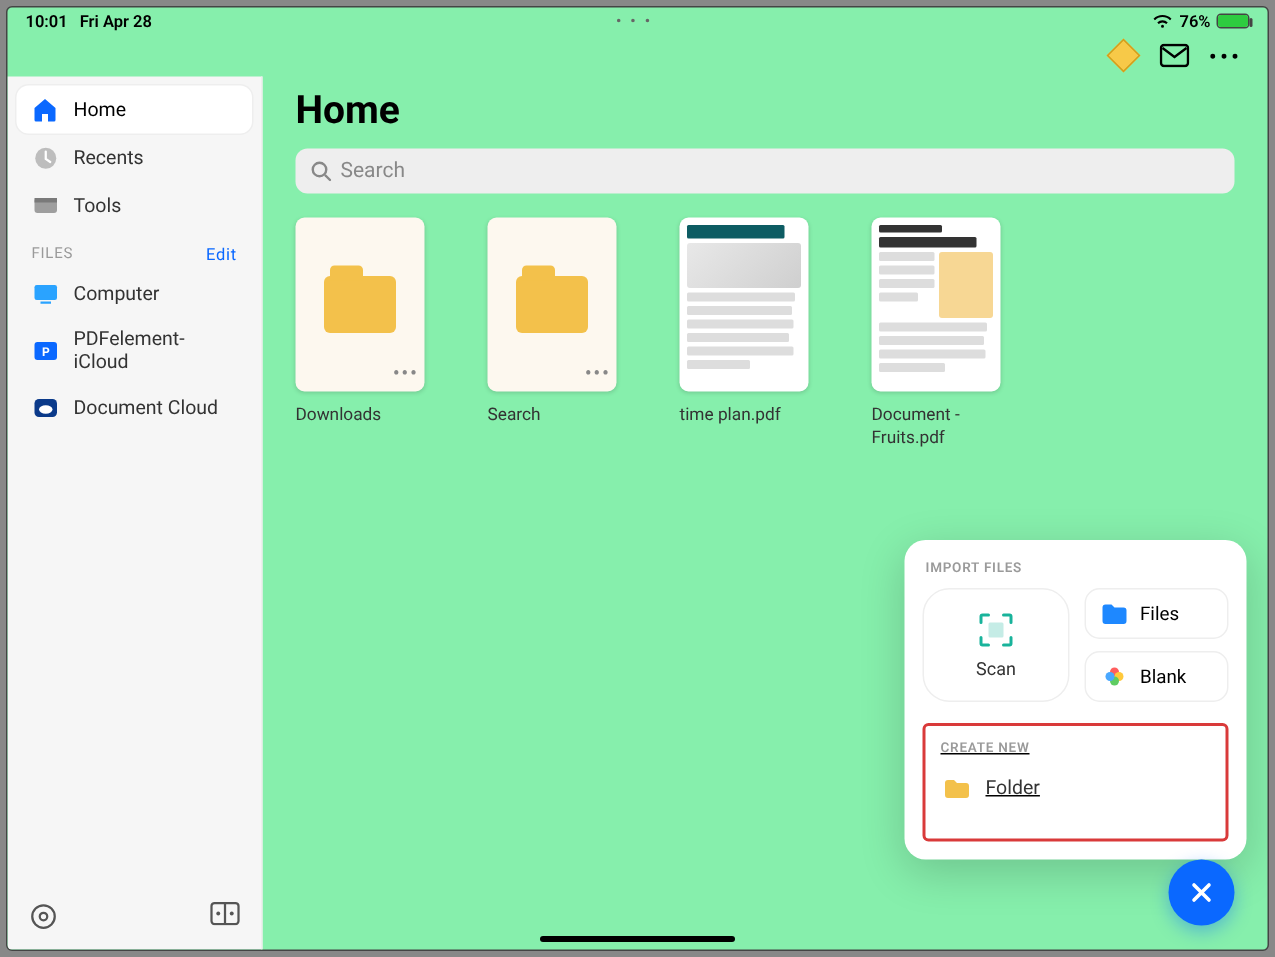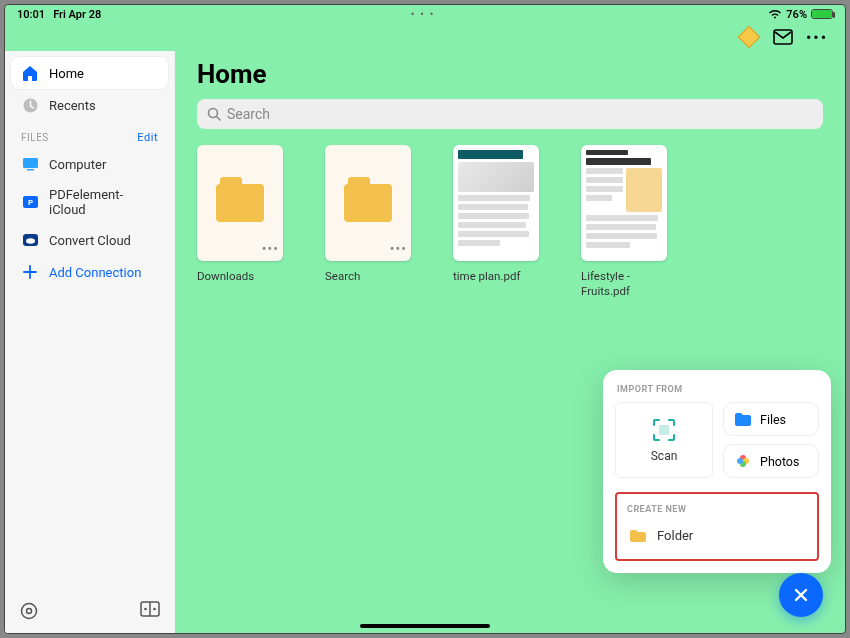--- a/index.html
+++ b/index.html
@@ -44,25 +44,25 @@
   .folder-ic { width:48px; height:38px; background:#f3c14b; border-radius:4px; position:relative;}
   .folder-ic::before{ content:""; position:absolute; top:-7px; left:4px; width:22px; height:10px; background:#f3c14b; border-radius:3px 3px 0 0;}
   
   .doc-thumb { display:flex; flex-direction:column; padding:5px; gap:3px;}
   .doc-thumb .bar{ height:6px; background:#ddd; border-radius:1px;}
   .doc-thumb .hero{ height:30px; border-radius:2px;}
   
   .popup { position:absolute; right:14px; bottom:60px; width:228px; background:#fff; border-radius:14px; box-shadow:0 8px 30px rgba(0,0,0,.18); padding:14px 12px 12px 12px;}
   .popup h5 { font-size:9px; letter-spacing:.5px; color:#9a9a9a; font-weight:600; margin-bottom:8px; margin-left:2px;}
   .popup-row { display:flex; gap:10px;}
-  .popup-tile { flex:1; border:1px solid #eee; border-radius:6px; display:flex; flex-direction:column; align-items:center; justify-content:center; gap:6px; cursor:pointer; font-size:12px; color:#333;}
+  .popup-tile { flex:1; border:1px solid #eee; border-radius:18px; display:flex; flex-direction:column; align-items:center; justify-content:center; gap:6px; cursor:pointer; font-size:12px; color:#333;}
   .scan-tile { height:76px; }
   .files-col { display:flex; flex-direction:column; gap:8px; flex:1;}
   .mini-tile { border:1px solid #eee; border-radius:10px; height:34px; display:flex; align-items:center; gap:8px; padding:0 10px; cursor:pointer; font-size:12.5px;}
-  .create-box { border:2px solid #d93a3a; border-radius:4px; padding:10px 8px 8px 8px; margin-top:14px;}
+  .create-box { border:2px solid #d93a3a; border-radius:4px; padding:10px 8px 18px 8px; margin-top:14px;text-decoration:underline;}
   .create-item { display:flex; align-items:center; gap:10px; padding:8px 4px; font-size:13px; color:#333; cursor:pointer;}
   
   .fab { position:absolute; right:22px; bottom:16px; width:44px; height:44px; border-radius:50%; background:#0a68ff; display:flex; align-items:center; justify-content:center; color:#fff; box-shadow:0 4px 12px rgba(10,104,255,.4); cursor:pointer;}
   
   .home-ind { position:absolute; bottom:5px; left:50%; transform:translateX(-50%); width:130px; height:4px; background:#000; border-radius:3px;}
   svg { display:block; }
 </style>
 </head>
 <body>
 
@@ -116,20 +116,29 @@
       <div class="nav-item">
         <span class="nav-icon">
           <svg width="17" height="17" viewBox="0 0 17 17">
               <circle cx="8.5" cy="8.5" r="7" fill="#bdbdbd"></circle>
               <path d="M8.5 4v5l3 2" stroke="#fff" stroke-width="1.5" fill="none" stroke-linecap="round"></path>
             </svg>
         </span>
         <span>Recents</span>
       </div>
 
+      <div class="nav-item">
+        <span class="nav-icon">
+          <svg width="17" height="14" viewBox="0 0 17 14">
+              <rect x="1" y="2" width="15" height="10" rx="2" fill="#9e9e9e"></rect>
+              <rect x="1" y="2" width="15" height="3" fill="#7a7a7a"></rect>
+            </svg>
+        </span>
+        <span>Tools</span>
+      </div>
 
       <div class="section-head">
         <span class="lbl">FILES</span>
         <span class="act">Edit</span>
       </div>
 
       <div class="nav-item">
         <span class="nav-icon">
           <svg width="17" height="14" viewBox="0 0 17 14">
               <rect x="1" y="1" width="15" height="10" rx="1.5" fill="#2aa3ff"></rect>
@@ -150,32 +159,24 @@
       </div>
 
 
       <div class="nav-item">
         <span class="nav-icon">
           <svg width="17" height="14" viewBox="0 0 17 14">
               <rect x="1" y="1" width="15" height="12" rx="3" fill="#0b3a8a"></rect>
               <ellipse cx="8.5" cy="8" rx="4.5" ry="2.8" fill="#fff"></ellipse>
             </svg>
         </span>
-        <span>Convert Cloud</span>
-      </div>
-
-
-      <div class="nav-item" style="color:#0a68ff;">
-        <span class="nav-icon">
-          <svg width="16" height="16" viewBox="0 0 16 16">
-              <path d="M8 2v12M2 8h12" stroke="#0a68ff" stroke-width="1.8" stroke-linecap="round"></path>
-            </svg>
-        </span>
-        <span>Add Connection</span>
-      </div>
+        <span>Document Cloud</span>
+      </div>
+
+
 
       <div class="sidebar-bottom">
         <span class="ic">
           <svg width="20" height="20" viewBox="0 0 20 20">
               <circle cx="10" cy="10" r="7.5" fill="none" stroke="#555" stroke-width="1.5"></circle>
               <circle cx="10" cy="10" r="2.5" fill="none" stroke="#555" stroke-width="1.5"></circle>
             </svg>
         </span>
         <span class="ic">
           <svg width="20" height="16" viewBox="0 0 20 16">
@@ -249,29 +250,29 @@
                     <div class="bar" style="width:70%"></div>
                   </div>
                 <div class="hero" style="flex:1;height:44px;background:#f7d794;"></div>
               </div>
               <div class="bar" style="width:95%"></div>
                 <div class="bar" style="width:92%"></div>
               <div class="bar" style="width:94%"></div>
                 <div class="bar" style="width:58%"></div>
             </div>
           </div>
-          <div class="card-label">Lifestyle - Fruits.pdf</div>
+          <div class="card-label">Document - Fruits.pdf</div>
         </div>
 
       </div>
     </div>
   </div>
 
   <div class="popup">
-    <h5>IMPORT FROM</h5>
+    <h5>IMPORT FILES</h5>
     <div class="popup-row">
       <div class="popup-tile scan-tile">
         <span>
           <svg width="26" height="26" viewBox="0 0 26 26">
               <path d="M3 8V4a1 1 0 011-1h4M23 8V4a1 1 0 00-1-1h-4M3 18v4a1 1 0 001 1h4M23 18v4a1 1 0 01-1 1h-4" stroke="#19b39b" stroke-width="2" fill="none" stroke-linecap="round"></path>
               <rect x="8" y="8" width="10" height="10" rx="1" fill="#19b39b" opacity=".25"></rect>
             </svg>
         </span>
         <span>Scan</span>
       </div>
@@ -286,21 +287,21 @@
         </div>
         <div class="mini-tile">
           <span>
             <svg width="18" height="18" viewBox="0 0 18 18">
                 <circle cx="9" cy="6" r="3" fill="#ff5e5e"></circle>
                 <circle cx="12" cy="9" r="3" fill="#ffc93c"></circle>
                 <circle cx="9" cy="12" r="3" fill="#5ecc62"></circle>
                 <circle cx="6" cy="9" r="3" fill="#4aa8ff"></circle>
               </svg>
           </span>
-          <span>Photos</span>
+          <span>Blank</span>
         </div>
       </div>
     </div>
 
     <div class="create-box">
       <h5 style="margin-bottom:6px;">CREATE NEW</h5>
       <div class="create-item">
         <span>
           <svg width="18" height="14" viewBox="0 0 18 14">
               <path d="M1 3a2 2 0 012-2h4l2 2h6a2 2 0 012 2v6a2 2 0 01-2 2H3a2 2 0 01-2-2z" fill="#f3c14b"></path>

